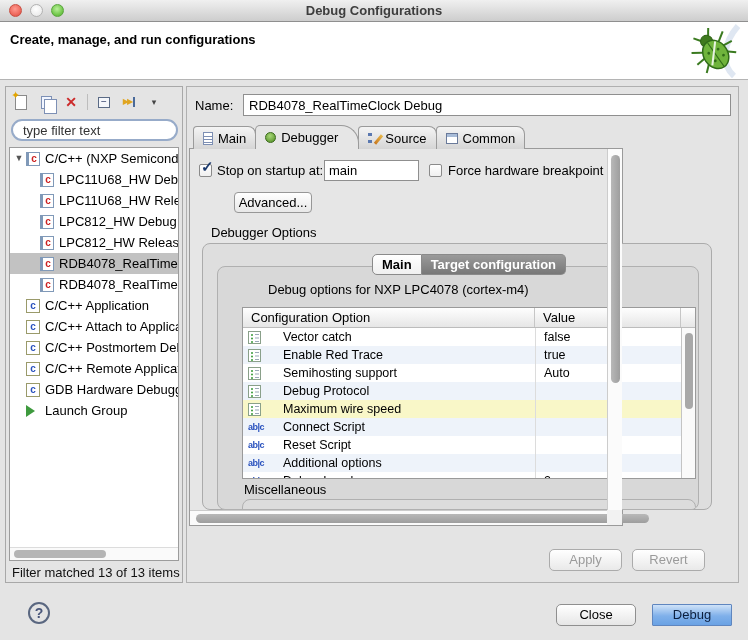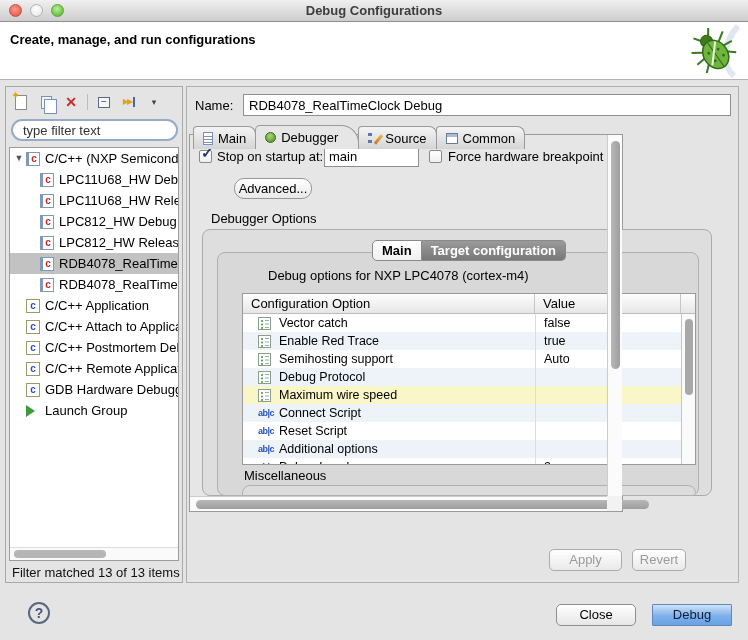--- a/index.html
+++ b/index.html
@@ -89,34 +89,34 @@
   }
   .ti-doc { width:10px; height:13px; background:linear-gradient(#fff 0 3px,#7d8fb3 3px 4px,#fff 4px 6px,#7d8fb3 6px 7px,#fff 7px 9px,#7d8fb3 9px 10px,#fff 10px); border:1px solid #7d8fb3; }
   .ti-bug { width:11px; height:11px; border-radius:50%; background:radial-gradient(circle at 4px 3px,#a8d878,#4e8a22); border:1px solid #39691a; }
   .ti-src { width:12px; height:12px; position:relative; background:
       linear-gradient(#5a78b0 0 0) 0 1px/4px 3px no-repeat,
       linear-gradient(#5a78b0 0 0) 0 8px/4px 3px no-repeat; }
   .ti-src::after { content:""; position:absolute; right:0; top:2px; width:3px; height:11px; background:linear-gradient(#e8b84a,#c87820); transform:rotate(40deg); }
   .ti-table { width:12px; height:11px; border:1px solid #6a7a9a; background:linear-gradient(#a8bcd8 0 3px,#fff 3px); }
   
   .contentbox {
-    position:absolute; left:2px; top:47px; width:434px; height:378px;
+    position:absolute; left:2px; top:61px; width:434px; height:378px;
     border:1px solid #9a9a9a; background:#e6e6e6;
   }
   .cb { width:13px; height:13px; border:1px solid #8a8a8a; border-radius:2px; background:linear-gradient(#fff,#efefef); position:absolute; }
   .cb.checked::after { content:"✓"; position:absolute; left:1px; top:-7px; font-size:15px; font-weight:bold; color:#1c3a6e; }
   .lbl { position:absolute; white-space:nowrap; }
   .stop-cb { left:9px; top:15px; }
   .stop-lbl { left:27px; top:14px; }
   .stop-input { position:absolute; left:134px; top:11px; width:95px; height:21px; border:1px solid #8f8f8f; background:#fff; padding:0 4px; font-size:13px; font-family:"Liberation Sans",sans-serif; outline:none; }
   .force-cb { left:239px; top:15px; }
   .force-lbl { left:258px; top:14px; }
   .adv-btn {
     position:absolute; left:44px; top:43px; width:78px; height:21px;
-    border:1px solid #979797; border-radius:10px; background:linear-gradient(#ffffff,#e8e8e8);
+    border:1px solid #979797; border-radius:4px; background:linear-gradient(#ffffff,#e8e8e8);
     font-size:13px; text-align:center; line-height:19px;
   }
   .dbgopt-lbl { left:21px; top:76px; }
   .outer-group {
     position:absolute; left:12px; top:94px; width:510px; height:267px;
     border:1px solid #ababab; border-radius:8px; background:#dedede;
   }
   .seg {
     position:absolute; left:182px; top:105px; height:21px; display:flex; z-index:4;
   }
@@ -133,21 +133,21 @@
     border:1px solid #9a9a9a; background:#f97316; overflow:hidden;
   }
   .thead { display:flex; height:20px; background:linear-gradient(#fefefe,#e6e6e6); border-bottom:1px solid #bcbcbc; }
   .th1 { width:292px; padding-left:8px; line-height:19px; border-right:1px solid #c6c6c6; overflow:hidden; white-space:nowrap; }
   .th2 { width:146px; padding-left:8px; line-height:19px; border-right:1px solid #c6c6c6; overflow:hidden; white-space:nowrap; }
   .tbody { position:absolute; left:0; top:20px; width:440px; height:152px; overflow:hidden; }
   .orow { display:flex; height:18px; align-items:center; font-size:12.5px; }
   .orow:nth-child(odd) { background:#fff; }
   .orow:nth-child(even) { background:#eef3fa; }
   .orow.hl { background:#f9f7c8; }
-  .oc1 { width:292px; display:flex; align-items:center; gap:8px; padding-left:15px; overflow:hidden; white-space:nowrap; }
+  .oc1 { width:292px; display:flex; align-items:center; gap:22px; padding-left:5px; overflow:hidden; white-space:nowrap; }
   .oc2 { flex:1; border-left:1px solid #dcdcdc; padding-left:8px; height:18px; line-height:18px; overflow:hidden; white-space:nowrap; }
   .ri { width:13px; height:13px; flex:0 0 13px; position:relative; }
   .ri-list { border:1px solid #8aa08a; background:#fff; }
   .ri-list::before { content:""; position:absolute; left:2px; top:2px; width:2px; height:2px; border-radius:50%; background:#3a9a3a; box-shadow:0 3.5px 0 #3a9a3a, 0 7px 0 #3a9a3a; }
   .ri-list::after { content:""; position:absolute; left:6px; top:2.5px; width:4px; height:1px; background:#9aa8b8; box-shadow:0 3.5px 0 #9aa8b8, 0 7px 0 #9aa8b8; }
   .ri-abc { color:#2a52be; font-size:9px; font-weight:bold; line-height:13px; letter-spacing:-0.5px; }
   .otable-vscroll { position:absolute; right:0; top:20px; width:14px; bottom:0; background:#fafafa; border-left:1px solid #c4c4c4; }
   .otable-vthumb { position:absolute; left:2.5px; top:5px; width:8px; height:76px; border-radius:4px; background:#a8a8a8; }
   .misc-lbl { left:26px; top:215px; }
   .misc-group { position:absolute; left:24px; top:232px; width:454px; height:30px; border:1px solid #b0b0b0; border-radius:8px; background:#dcdcdc; }
@@ -156,21 +156,21 @@
   .vthumb { position:absolute; left:3px; top:6px; width:9px; height:228px; border-radius:5px; background:linear-gradient(90deg,#b8b8b8,#9e9e9e); }
   .hscroll { position:absolute; left:0; bottom:0; right:14px; height:15px; background:#fbfbfb; border-top:1px solid #cccccc; }
   .hthumb { position:absolute; left:6px; top:3px; width:453px; height:9px; border-radius:5px; background:linear-gradient(#b8b8b8,#9e9e9e); }
   .scroll-corner { position:absolute; right:0; bottom:0; width:15px; height:15px; background:#f2f2f2; }
   
   .btn {
     position:absolute; height:22px; border:1px solid #ababab; border-radius:5px;
     background:linear-gradient(#ffffff,#e9e9e9); text-align:center; line-height:20px; font-size:13px;
   }
   .apply-btn { left:362px; top:462px; width:73px; color:#9a9a9a; }
-  .revert-btn { left:445px; top:462px; width:54px; color:#9a9a9a; }
+  .revert-btn { left:445px; top:462px; width:73px; color:#9a9a9a; }
   
   .footer { position:absolute; left:0; top:586px; width:748px; height:54px; }
   .help-btn {
     position:absolute; left:28px; top:16px; width:22px; height:22px; border-radius:50%;
     border:2px solid #5a6780; color:#49567a; font-weight:bold; font-size:14px;
     display:flex; align-items:center; justify-content:center; background:transparent;
   }
   .close-btn { left:556px; top:18px; width:80px; position:absolute; height:22px; border:1px solid #8f8f8f; border-radius:5px; background:linear-gradient(#ffffff,#e6e6e6); text-align:center; line-height:20px; }
   .debug-btn { left:652px; top:18px; width:80px; position:absolute; height:22px; border:1px solid #5f86bf; border-radius:1px; background:linear-gradient(#cfe2f8,#7fb0ea 55%,#6aa2e4); text-align:center; line-height:20px; color:#0c1f3e; }
 </style>

